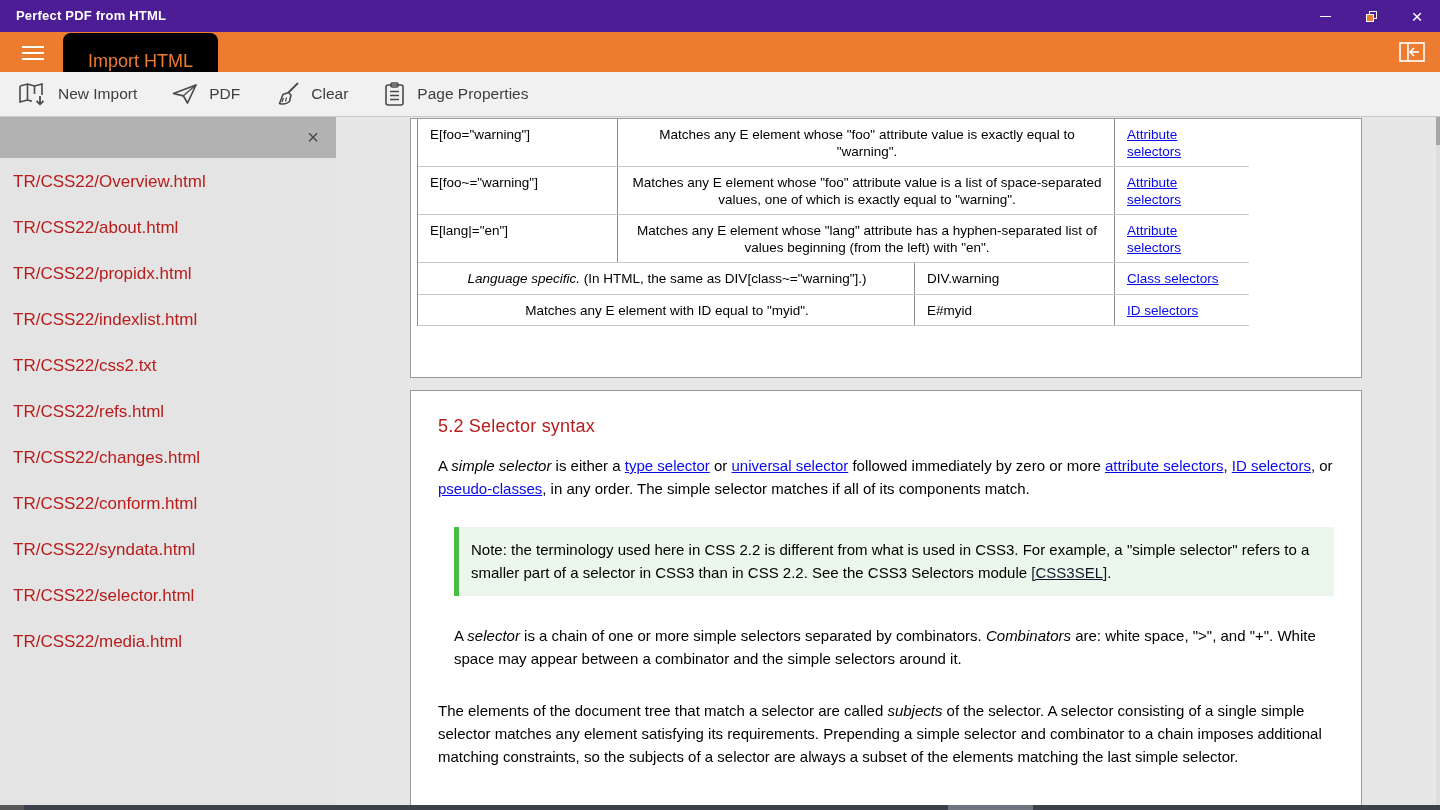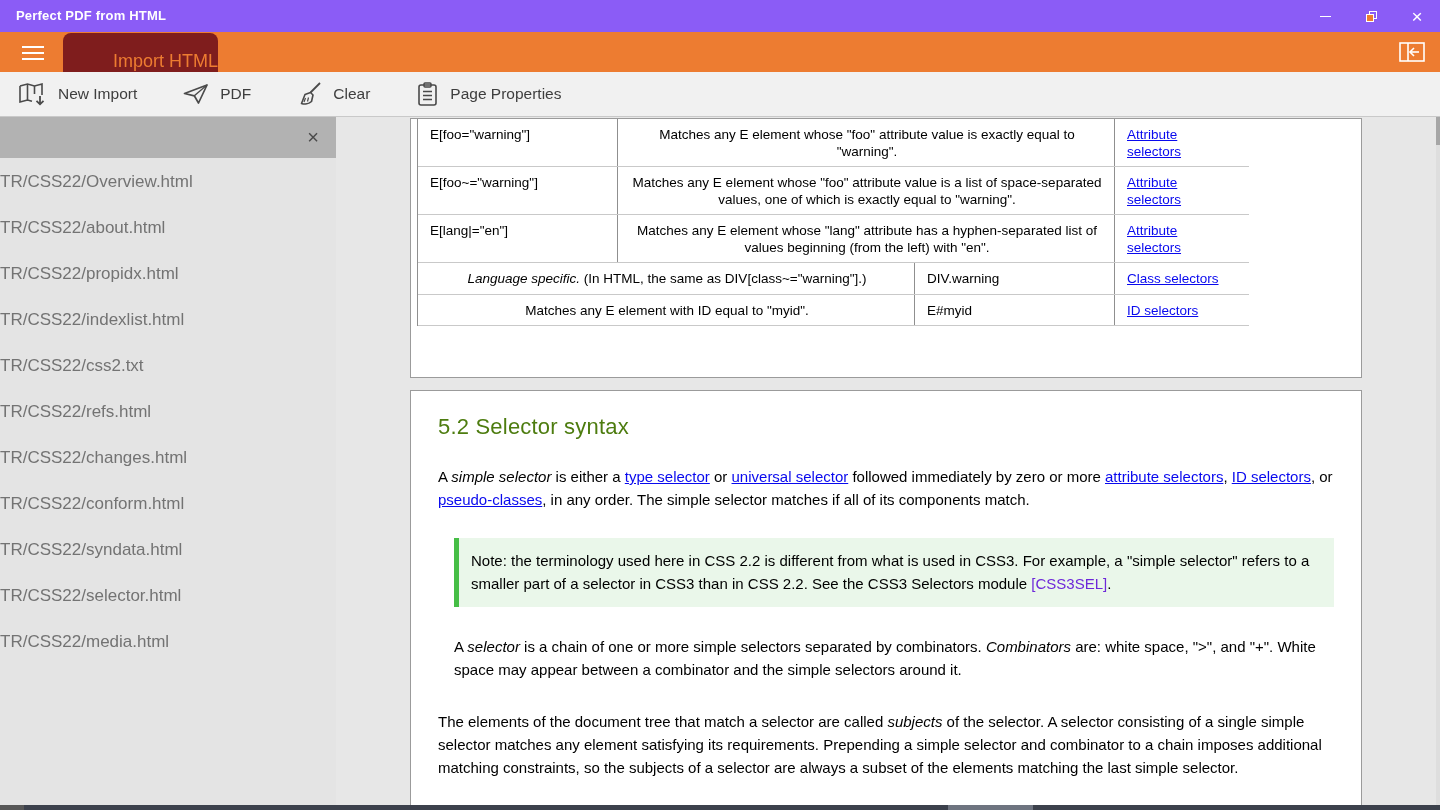--- a/index.html
+++ b/index.html
@@ -1,69 +1,69 @@
 <!DOCTYPE html>
 <html><head>
 <meta charset="utf-8">
 <style>
   * { margin:0; padding:0; box-sizing:border-box; }
   html,body { width:1440px; height:810px; overflow:hidden; }
   body { font-family:"Liberation Sans", sans-serif; background:#E7E7E7; position:relative; }
 
   
-  .titlebar { position:absolute; top:0; left:0; right:0; height:32px; background:#8b5cf6;text-align:right; }
+  .titlebar { position:absolute; top:0; left:0; right:0; height:32px; background:#4c1d95;text-align:right; }
   .title-text { position:absolute; left:16px; top:8px; color:#fff; font-size:13px; font-weight:bold; letter-spacing:.2px; }
   .win-controls { position:absolute; right:0; top:0; height:32px; display:flex; }
   .win-btn { width:46px; height:32px; display:flex; align-items:center; justify-content:center; color:#fff; cursor:default; }
   .min-glyph { display:block; width:11px; height:1px; background:#fff; }
   .restore-glyph { position:relative; width:11px; height:11px; }
   .restore-glyph .back { position:absolute; left:3px; top:0; width:8px; height:8px; border:1px solid #fff; }
   .restore-glyph .front { position:absolute; left:0; top:3px; width:8px; height:8px; border:1px solid #fff; background:#ED7C31; }
   .close-glyph { font-size:19px; line-height:19px; font-weight:400; }
 
   
   .tabbar { position:absolute; top:32px; left:0; right:0; height:40px; background:#ED7C31; }
   .hamburger { position:absolute; left:16px; top:8px; width:34px; height:26px; display:flex; flex-direction:column; justify-content:center; gap:4px; align-items:center; }
   .hamburger span { display:block; width:22px; height:2px; background:#fff; }
-  .tab-active { position:absolute; left:63px; top:1px; width:155px; height:57px; background:#7f1d1d; border-radius:8px 8px 0 0; display:flex; align-items:center; justify-content:flex-end; color:#ED7C31; font-size:18px; }
+  .tab-active { position:absolute; left:63px; top:1px; width:155px; height:57px; background:#000000; border-radius:8px 8px 0 0; display:flex; align-items:center; justify-content:center; color:#ED7C31; font-size:18px; }
   .panel-toggle { position:absolute; right:13px; top:8px; width:30px; height:24px; display:flex; align-items:center; justify-content:center; }
 
   
-  .toolbar { position:absolute; top:72px; left:0; right:0; height:45px; background:#F1F1F1; border-bottom:1px solid #C9C9C9; display:flex; align-items:center; padding-left:18px; gap:45px; }
+  .toolbar { position:absolute; top:72px; left:0; right:0; height:45px; background:#F1F1F1; border-bottom:1px solid #C9C9C9; display:flex; align-items:center; padding-left:18px; gap:34px; }
   .tool-btn { display:flex; align-items:center; gap:10px; color:#3E3E3E; font-size:15.5px; cursor:default; }
   .tool-btn svg { display:block; }
 
   
   .main { position:absolute; top:117px; bottom:5px; left:0; right:0; overflow:hidden; }
 
   .sidebar { position:absolute; left:0; top:0; bottom:0; width:336px; background:#E4E4E4; }
   .sidebar-header { height:41px; background:#B2B2B2; position:relative; }
   .sidebar-close { position:absolute; right:6px; top:0; width:34px; height:41px; display:flex; align-items:center; justify-content:center; color:#4A4A4A; font-size:20px; }
   .file-list { padding-top:1px; }
-  .file-item { height:46px; display:flex; align-items:center; color:#737373; font-size:17px; white-space:nowrap; }
+  .file-item { height:46px; display:flex; align-items:center; padding-left:13px; color:#b91c1c; font-size:17px; white-space:nowrap; }
 
   .content { position:absolute; left:336px; right:0; top:0; bottom:0; background:#E7E7E7; }
   .page { position:absolute; left:74px; width:952px; background:#fff; border:1px solid #9B9B9B; }
   .page1 { top:1px; height:260px; overflow:hidden; }
   .page2 { top:273px; bottom:-10px; overflow:hidden; }
 
   
   .seltable { margin-left:6px; width:832px; border-left:1px solid #8F8F8F; }
   .trow { display:flex; border-bottom:1px solid #C9C9C9; }
   .tcell { padding:8px 10px 6px 12px; font-size:13.5px; line-height:16.5px; color:#000; }
   .c-pattern { width:200px; border-right:1px solid #8F8F8F; }
   .c-meaning { width:497px; border-right:1px solid #8F8F8F;text-align:center; }
   .c-link { width:128px; }
   a.doclink { color:#0909EE; text-decoration:underline; cursor:pointer; }
-  a.greenlink { color:#6d28d9; cursor:pointer; }
+  a.greenlink { color:#0f172a; text-decoration:underline; cursor:pointer; }
 
   
   .docbody { padding:0 27px; color:#000; font-size:15px; line-height:23px; }
-  .doc-heading { margin-top:24px; font-size:22px; font-weight:400; color:#4d7c0f; letter-spacing:.2px; }
-  .para1 { margin-top:27px; }
+  .doc-heading { margin-top:24px; font-size:18px; font-weight:400; color:#b91c1c; letter-spacing:.2px; }
+  .para1 { margin-top:16px; }
   .notebox { margin:27px 0 0 16px; background:#EAF7EA; border-left:5px solid #46BE46; padding:11px 16px 12px 12px; }
   .para2 { margin-top:28px;margin-left:16px; }
   .para3 { margin-top:29px; }
   i { font-style:italic; }
 
   
   .vscroll { position:absolute; right:0; top:0; bottom:0; width:4px; background:#DEDEDE; }
   .vscroll-thumb { position:absolute; top:0; width:4px; height:28px; background:#A6A6A6; }
   .bottombar { position:absolute; bottom:0; left:0; right:0; height:5px; background:#3C414C; }
   .hcap { position:absolute; left:0; top:0; width:24px; height:5px; background:#575757; }

